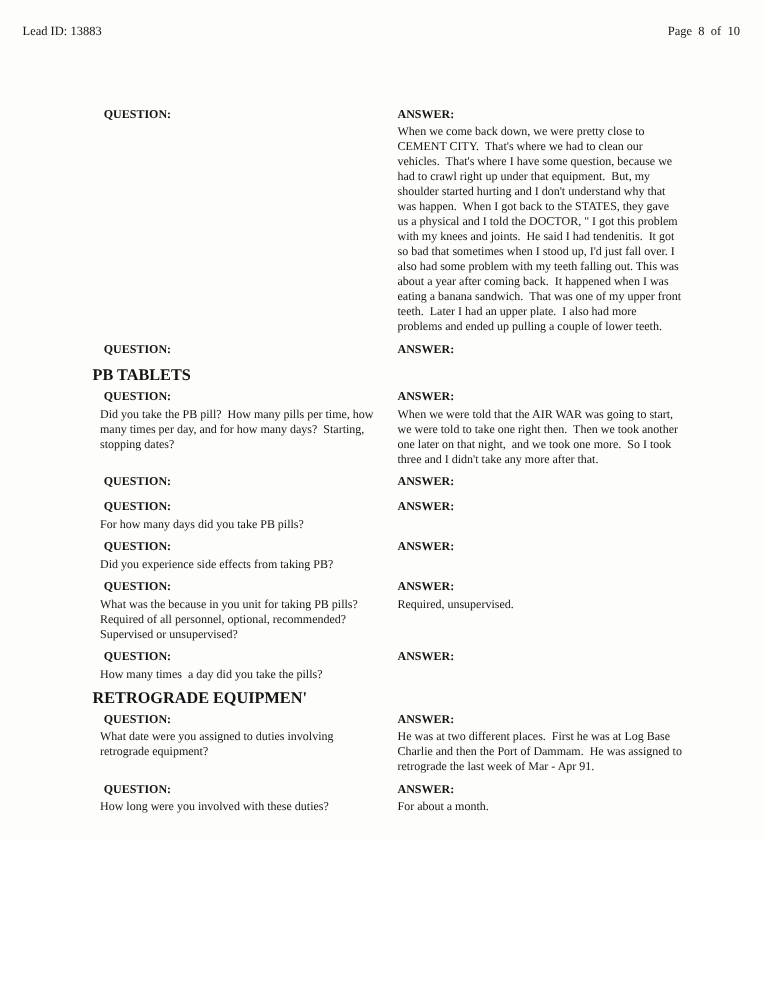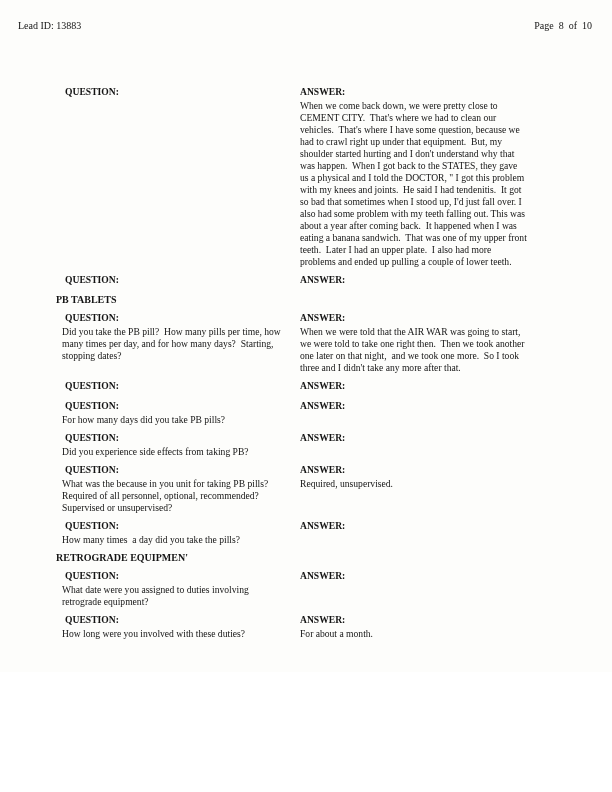--- a/index.html
+++ b/index.html
@@ -20,36 +20,36 @@
     left: 18px;
     right: 20px;
     display: flex;
     justify-content: space-between;
     font-size: 10px;
   }
   .hdr .pg { white-space: pre; margin-left: 48px; }
   .content {
     position: absolute;
     top: 86px;
-    left: 62px;
+    left: 80px;
     right: 20px;
   }
   .row {
     display: flex;
     align-items: flex-start;
     margin-bottom: 6px;
   }
   .qcol { width: 238px; flex: none; padding-right: 10px; box-sizing: border-box; }
   .acol { flex: 1; min-width: 0; }
   .lbl { font-weight: bold; margin-bottom: 2px; }
   .qcol .lbl { padding-left: 3px; }
   .txt { white-space: pre-wrap; }
   .section {
     font-weight: bold;
-    font-size: 10px;
+    font-size: 13px;
     margin: 0 0 6px -6px;
   }
   .artifact {
     position: absolute;
     left: 368px;
     top: 766px;
     width: 2px;
     height: 2px;
     background: #a8a8a8;
     border-radius: 50%;
@@ -177,20 +177,23 @@
     <div class="section">RETROGRADE EQUIPMEN'</div>
 
     <div class="row">
       <div class="qcol">
         <div class="lbl">QUESTION:</div>
         <div class="txt">What date were you assigned to duties involving
 retrograde equipment?</div>
       </div>
       <div class="acol">
         <div class="lbl">ANSWER:</div>
+        <div class="txt">He was at two different places.  First he was at Log Base
+Charlie and then the Port of Dammam.  He was assigned to
+retrograde the last week of Mar - Apr 91.</div>
       </div>
     </div>
 
     <div class="row">
       <div class="qcol">
         <div class="lbl">QUESTION:</div>
         <div class="txt">How long were you involved with these duties?</div>
       </div>
       <div class="acol">
         <div class="lbl">ANSWER:</div>

